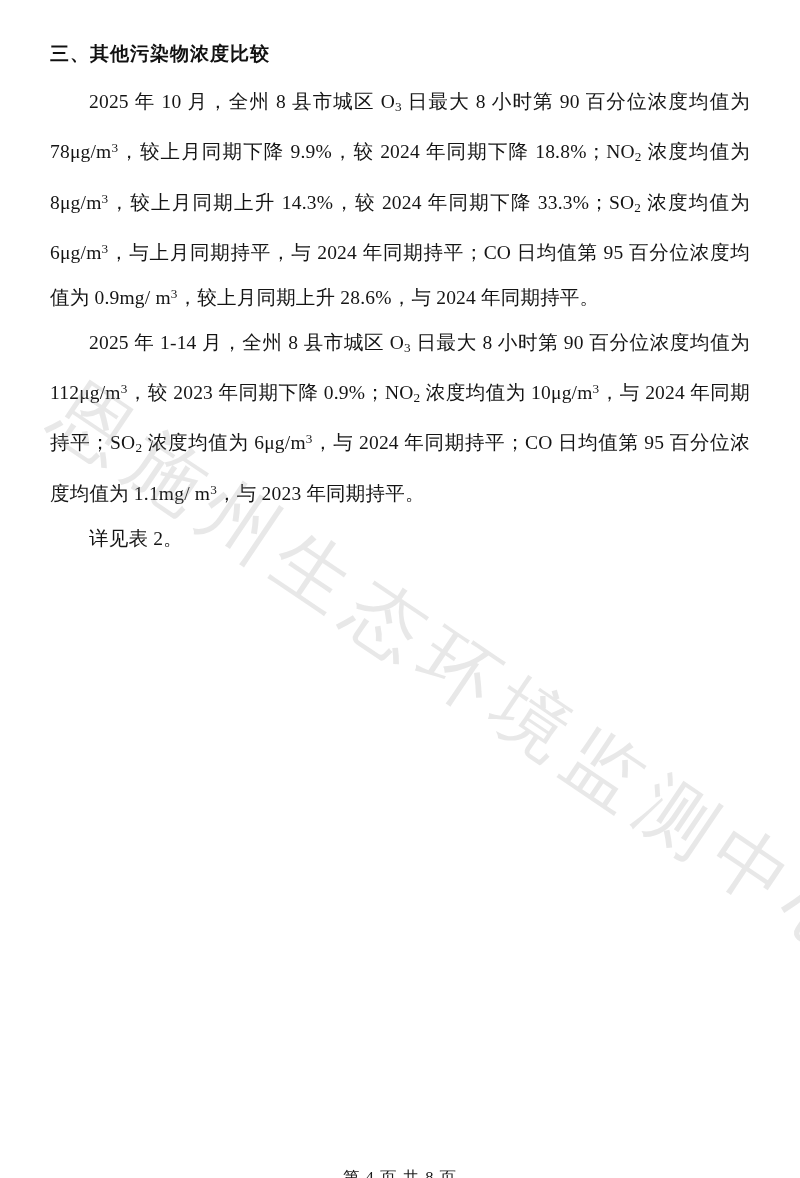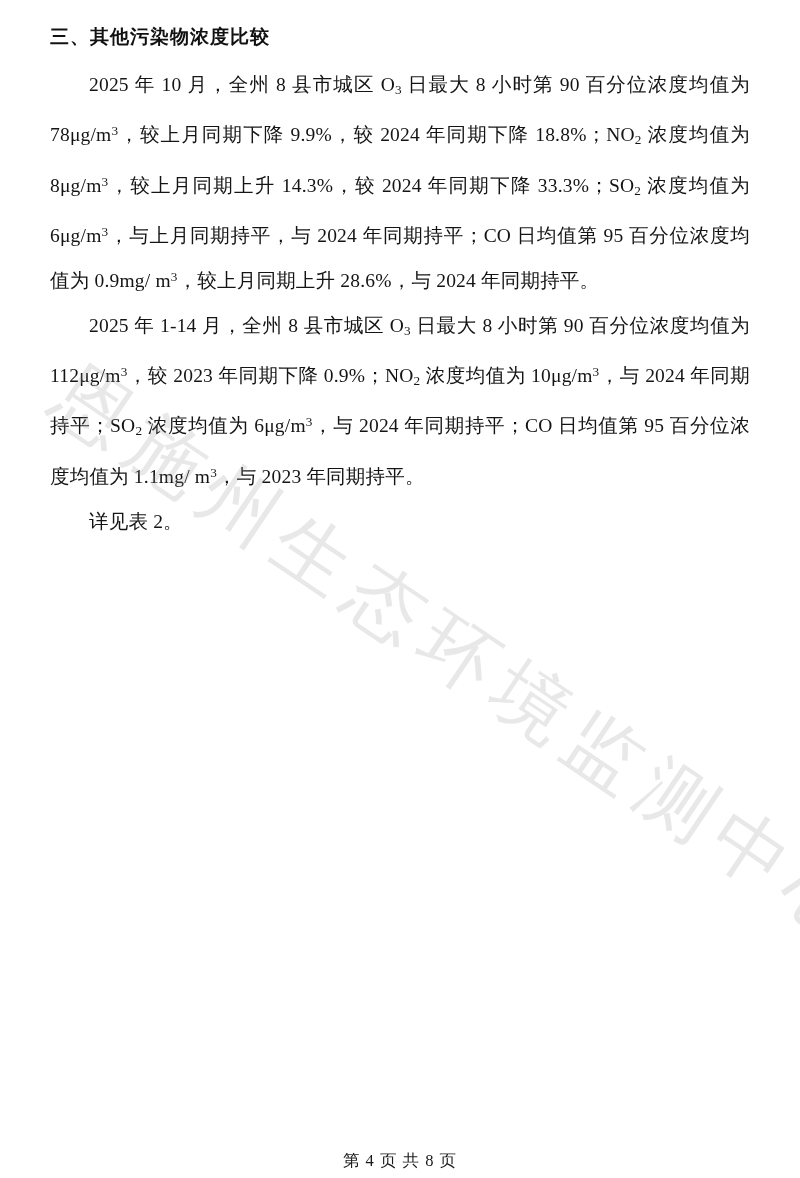--- a/index.html
+++ b/index.html
@@ -44,21 +44,21 @@
     white-space: nowrap;
     font-weight: 500;
   }
   .heading {
     position: relative;
     z-index: 2;
     font-family: "DejaVu Sans", "Liberation Sans", sans-serif;
     font-weight: bold;
     font-size: 19px;
     letter-spacing: 1px;
-    margin: 24px 0 14px 0;
+    margin: 41px 0 14px 0;
     color: #111;
   }
   .para {
     position: relative;
     z-index: 2;
     font-size: 19.5px;
     line-height: 41px;
     text-align: justify;
     text-justify: inter-ideograph;
     text-indent: 2em;

